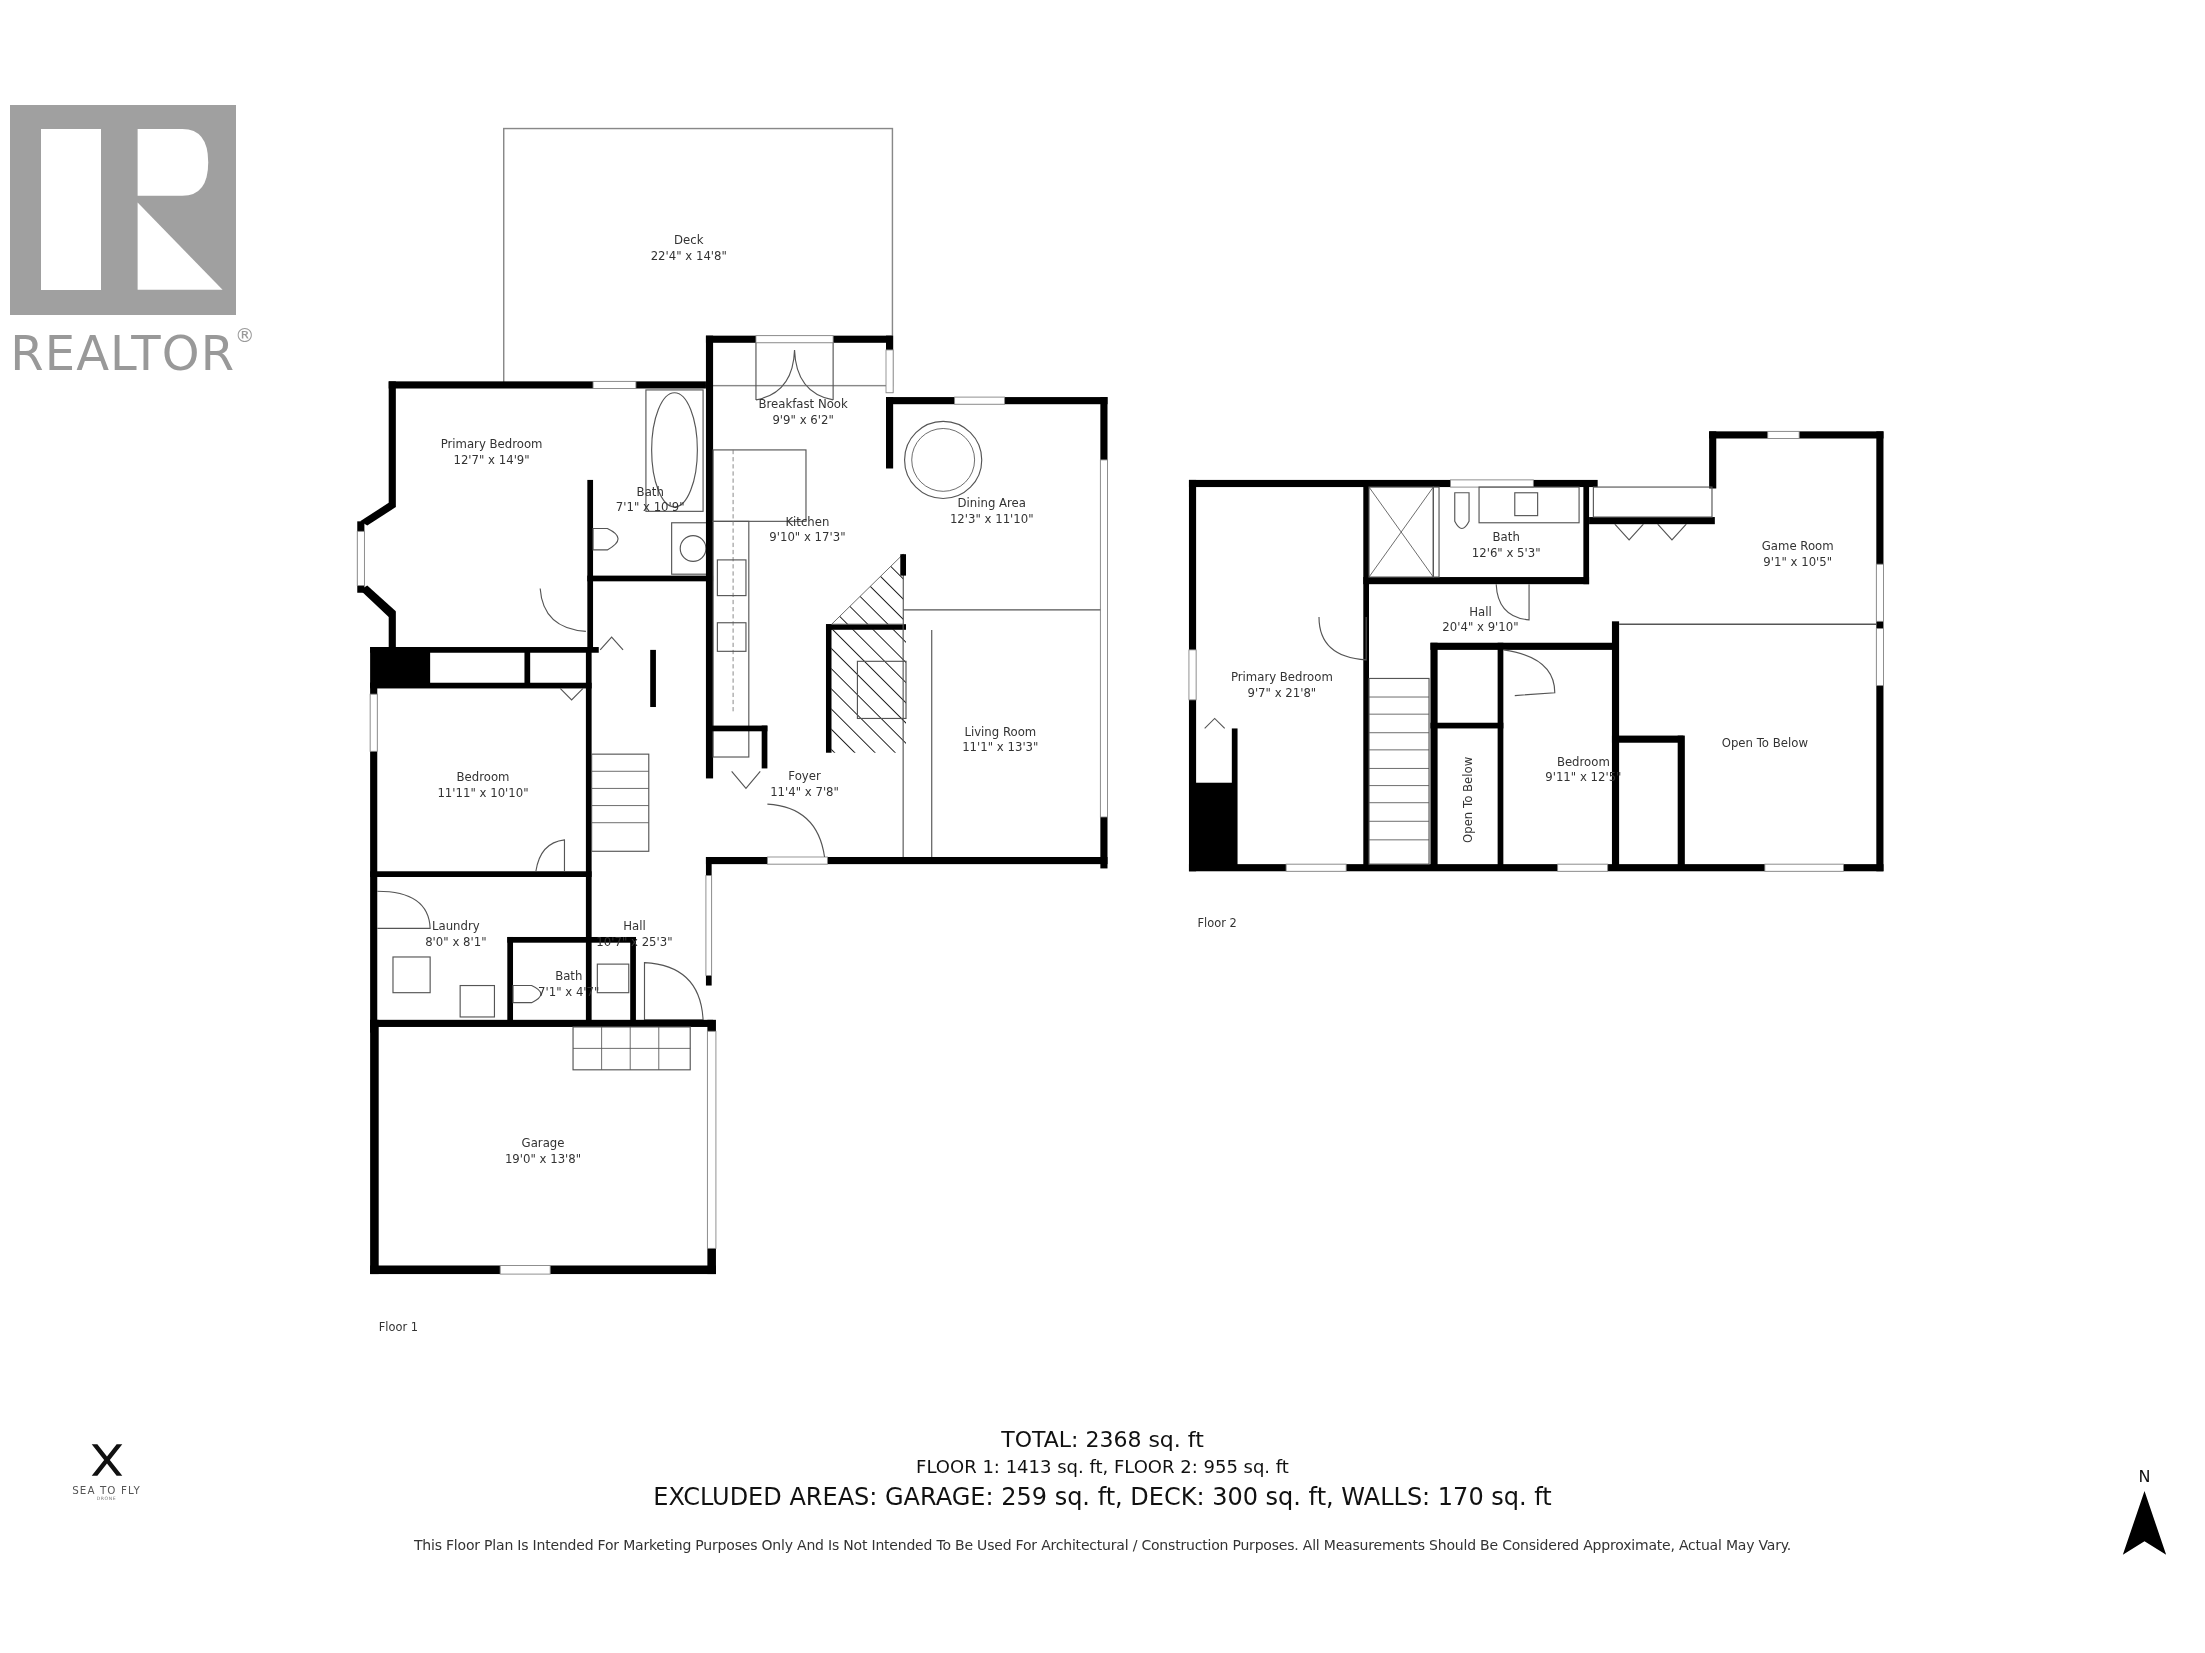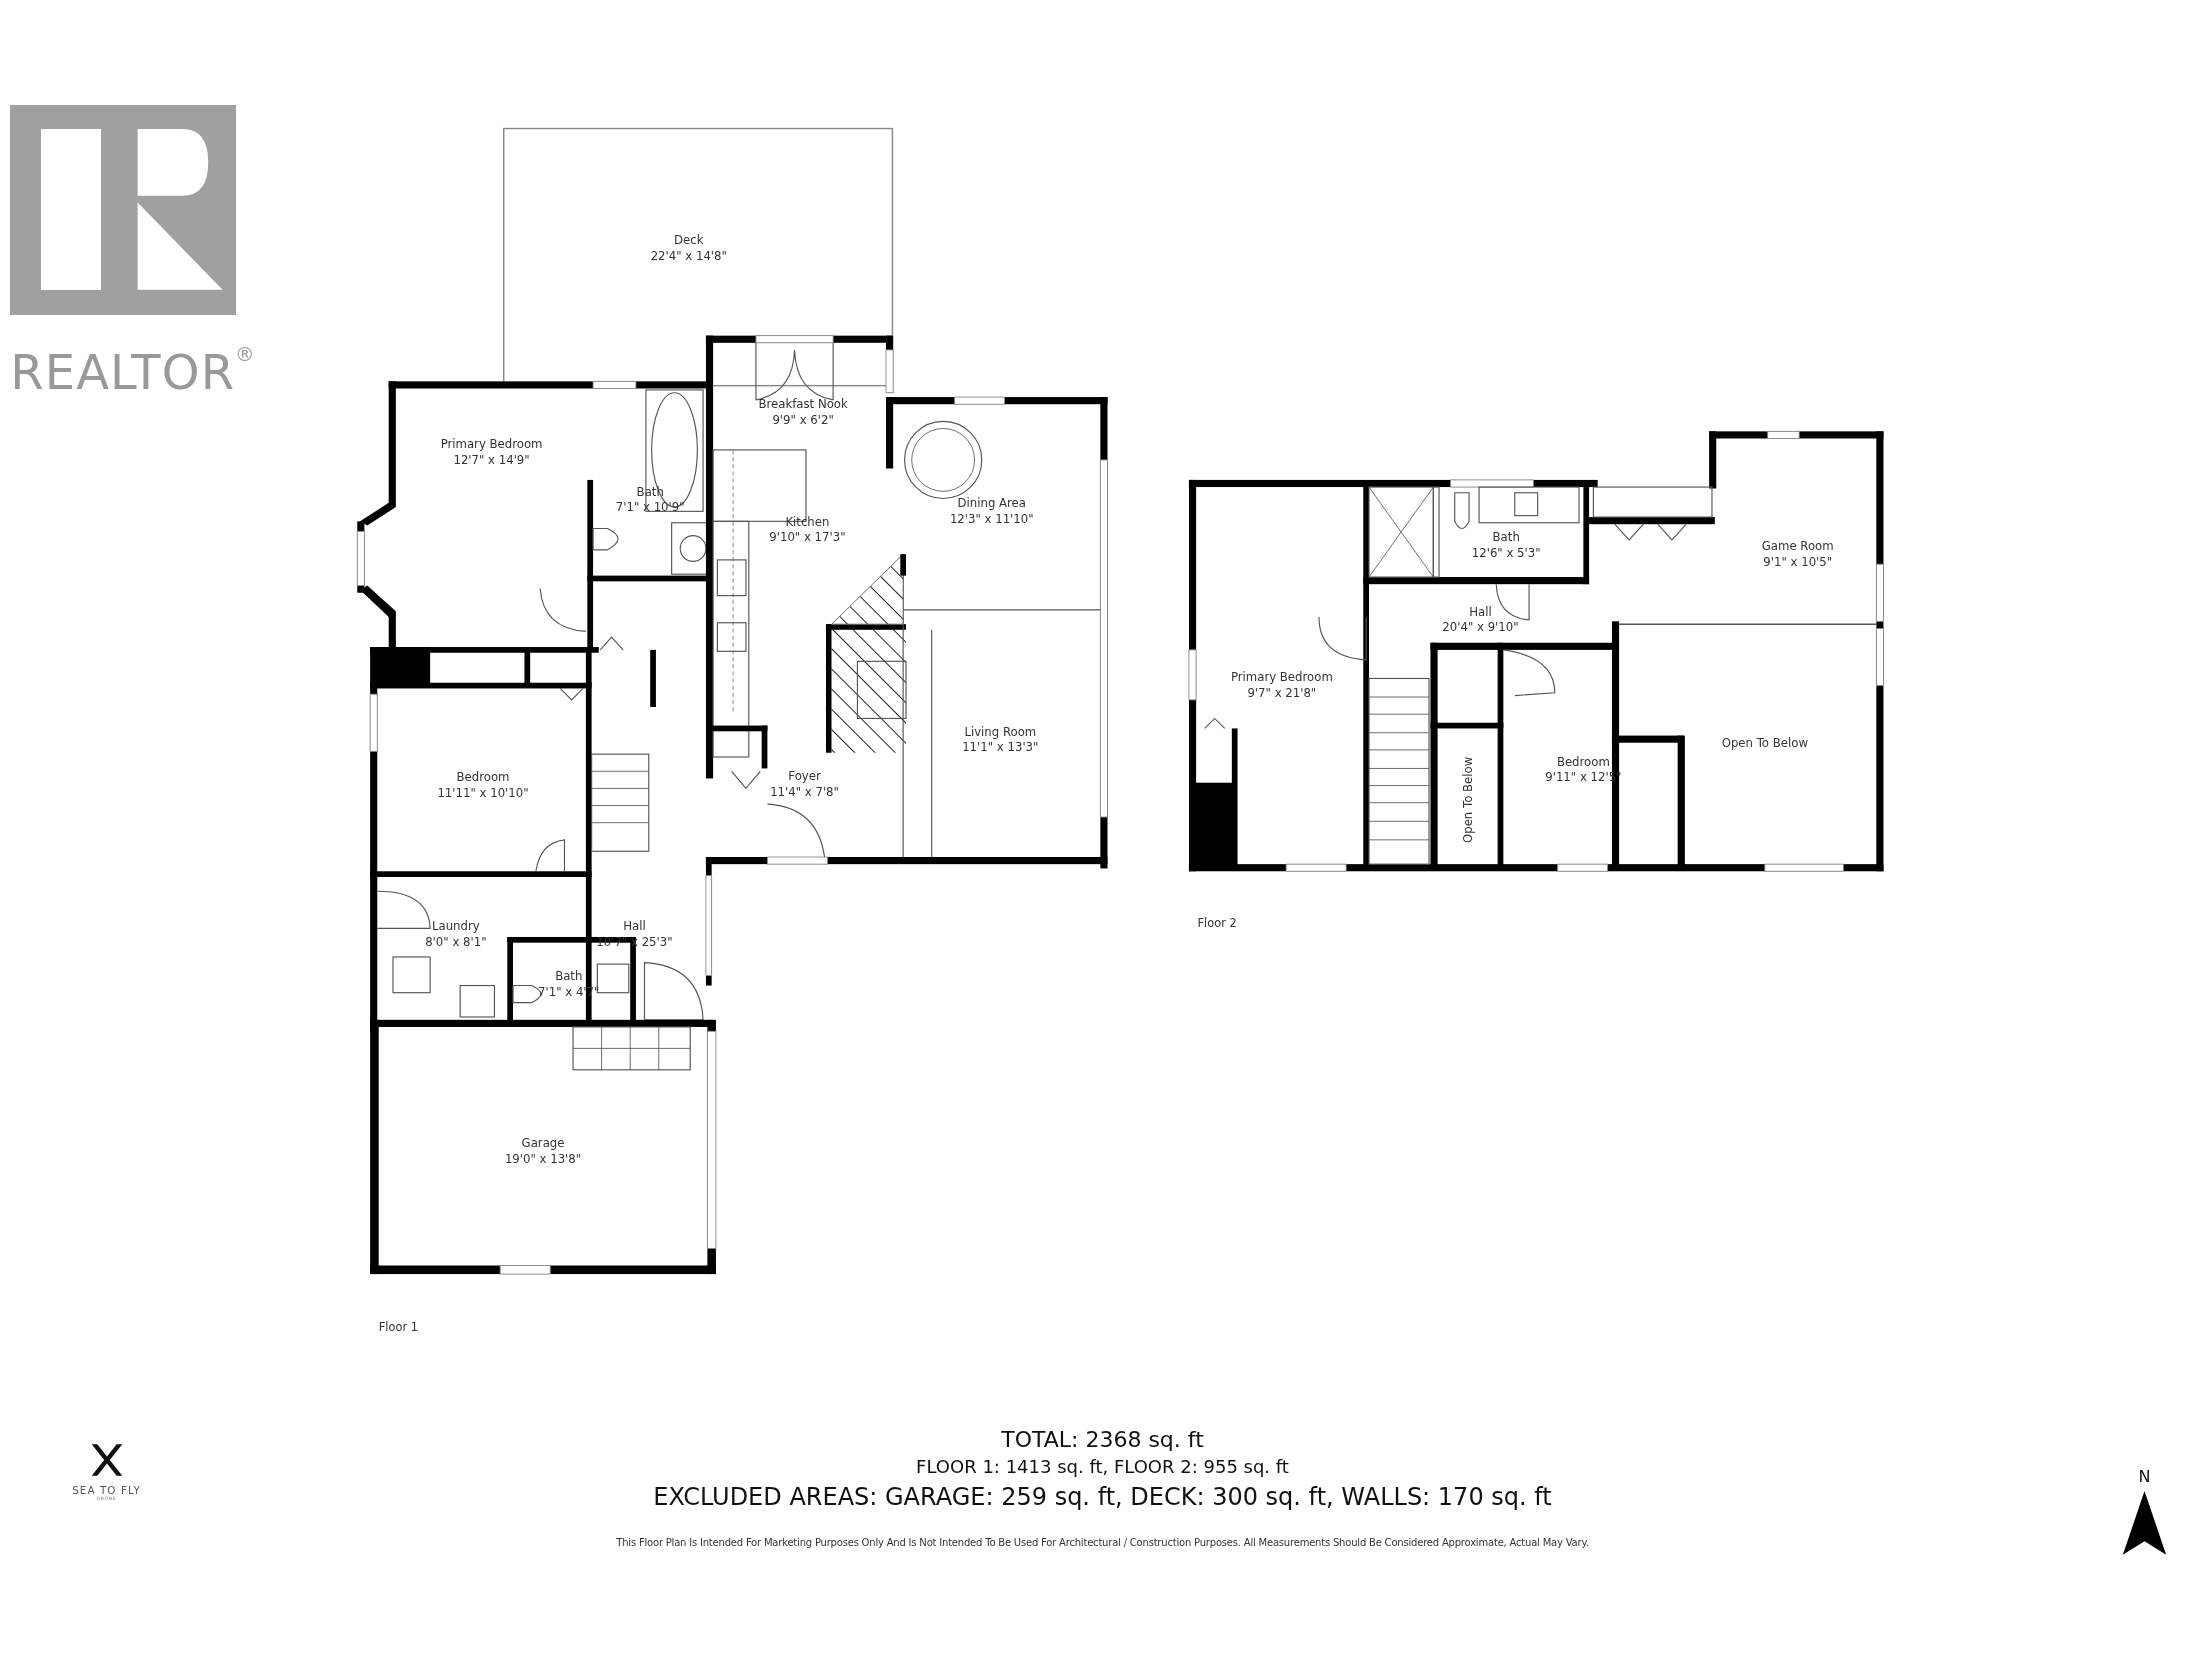--- a/index.html
+++ b/index.html
@@ -6,27 +6,27 @@
   body { width:2205px; height:1654px; position:relative; overflow:hidden; font-family:"DejaVu Sans", sans-serif; }
   #plan { position:absolute; left:0; top:0; width:2205px; height:1654px; }
   .wall { fill:#000; }
   .thin { stroke:#555; stroke-width:0.8; fill:none; }
   .win { fill:#fff; stroke:#888; stroke-width:0.6; }
   .room-label text { font-family:"DejaVu Sans", sans-serif; fill:#333; font-size:8.2px; text-anchor:middle; }
   .floor-label { font-family:"DejaVu Sans", sans-serif; fill:#333; font-size:8px; }
   .logo-realtor { position:absolute; left:10.3px; top:105px; width:229px; height:276px; }
   .logo-realtor .box { position:absolute; left:0; top:0; width:226px; height:210px; background:#a0a0a0; }
   .logo-realtor .bar1 { position:absolute; left:31px; top:24px; width:60px; height:161px; background:#fff; }
-  .logo-realtor .rtext { position:absolute; left:0; top:243px; font-family:"DejaVu Sans", sans-serif; font-size:48px; letter-spacing:1.1px; color:#999; line-height:1; }
+  .logo-realtor .rtext { position:absolute; left:0; top:224px; font-family:"DejaVu Sans", sans-serif; font-size:48px; letter-spacing:1.1px; color:#999; line-height:1; }
   .logo-realtor .reg { font-size:19.5px; vertical-align:top; position:relative; top:-3.4px; }
   .summary { position:absolute; left:0; width:2205px; text-align:center; font-family:"DejaVu Sans", sans-serif; color:#111; }
   .summary .total { top:1427px; position:absolute; width:100%; font-size:22px; font-weight:normal; }
   .summary .floors { top:1456px; position:absolute; width:100%; font-size:18px; }
   .summary .excluded { top:1483px; position:absolute; width:100%; font-size:24px; }
-  .summary .disclaimer { top:1537px; position:absolute; width:100%; font-size:10px; color:#333; letter-spacing:-0.2px; }
+  .summary .disclaimer { top:1537px; position:absolute; width:100%; font-size:14px; color:#333; letter-spacing:-0.2px; }
   .seatofly { position:absolute; left:52px; top:1443px; width:109px; text-align:center; }
   .seatofly .name { font-family:"DejaVu Sans", sans-serif; font-size:10.3px; color:#555; letter-spacing:1.1px; margin-top:5px; }
   .seatofly .sub { font-family:"DejaVu Sans", sans-serif; font-size:4.6px; color:#777; letter-spacing:0.6px; }
   .north { position:absolute; left:2116px; top:1467px; width:57px; text-align:center; }
   .north .n { font-family:"DejaVu Sans", sans-serif; font-size:16px; color:#111; }
 </style>
 </head>
 <body>
 
 <div class="logo-realtor">

